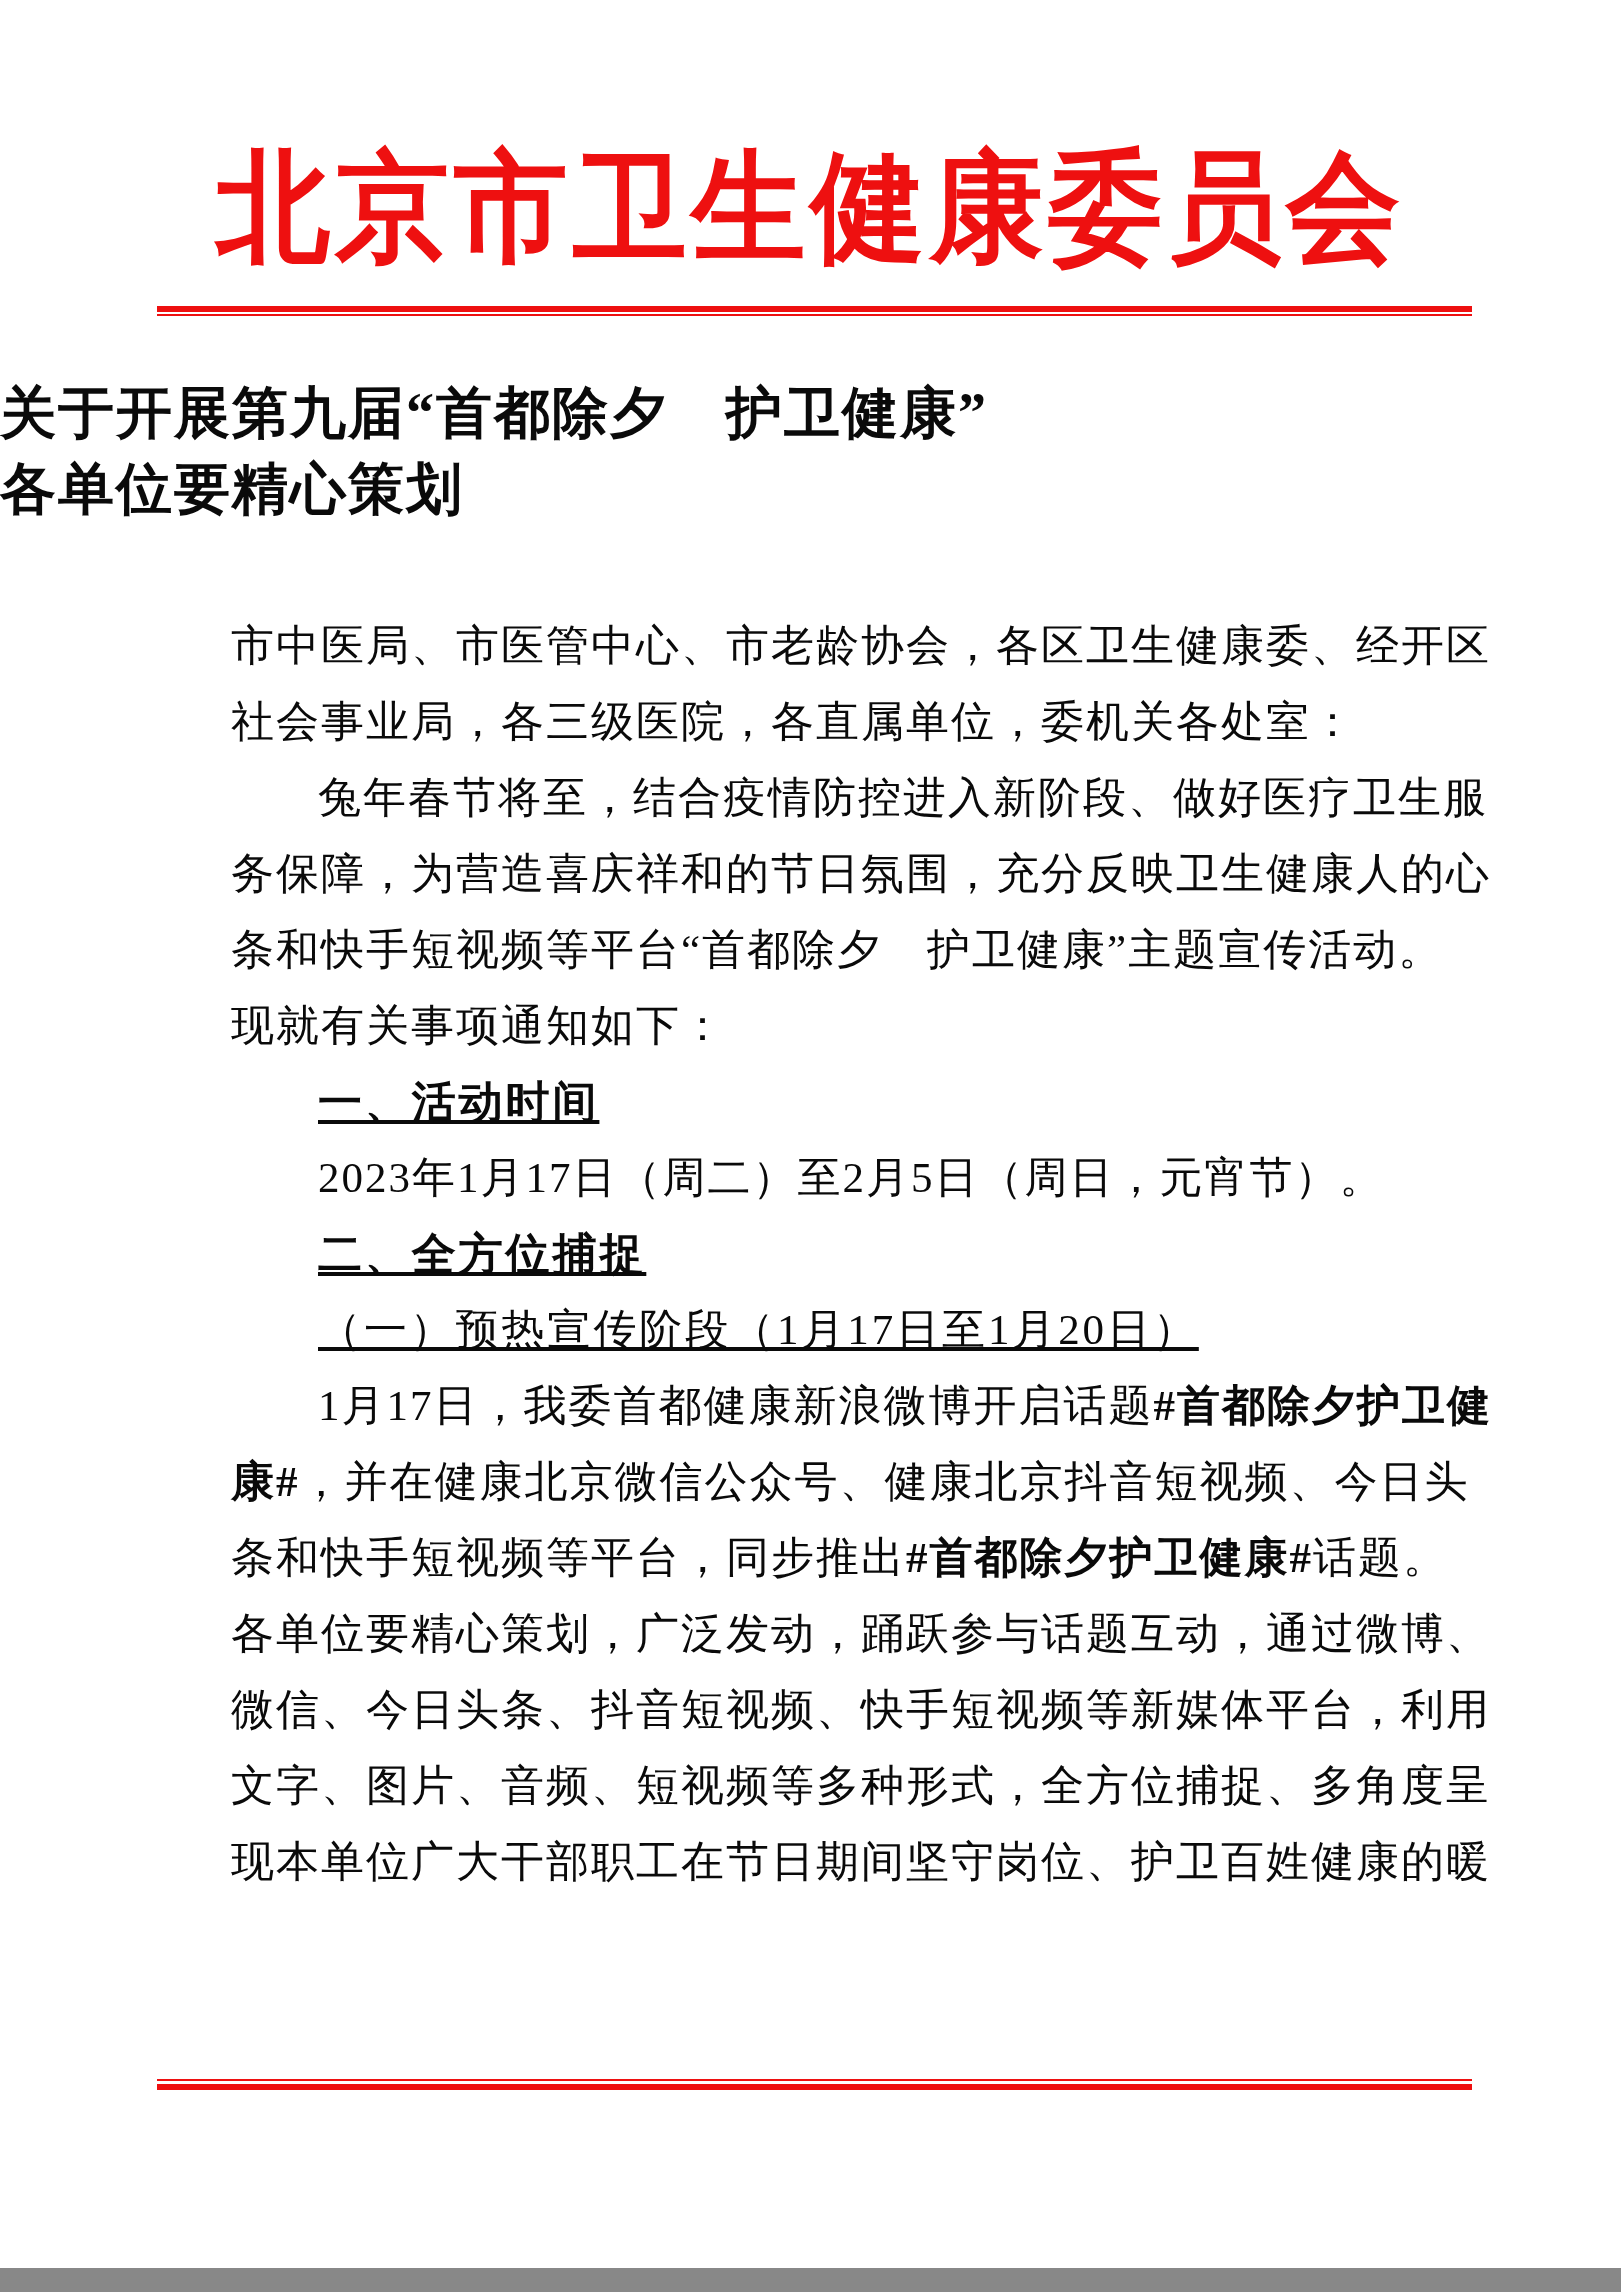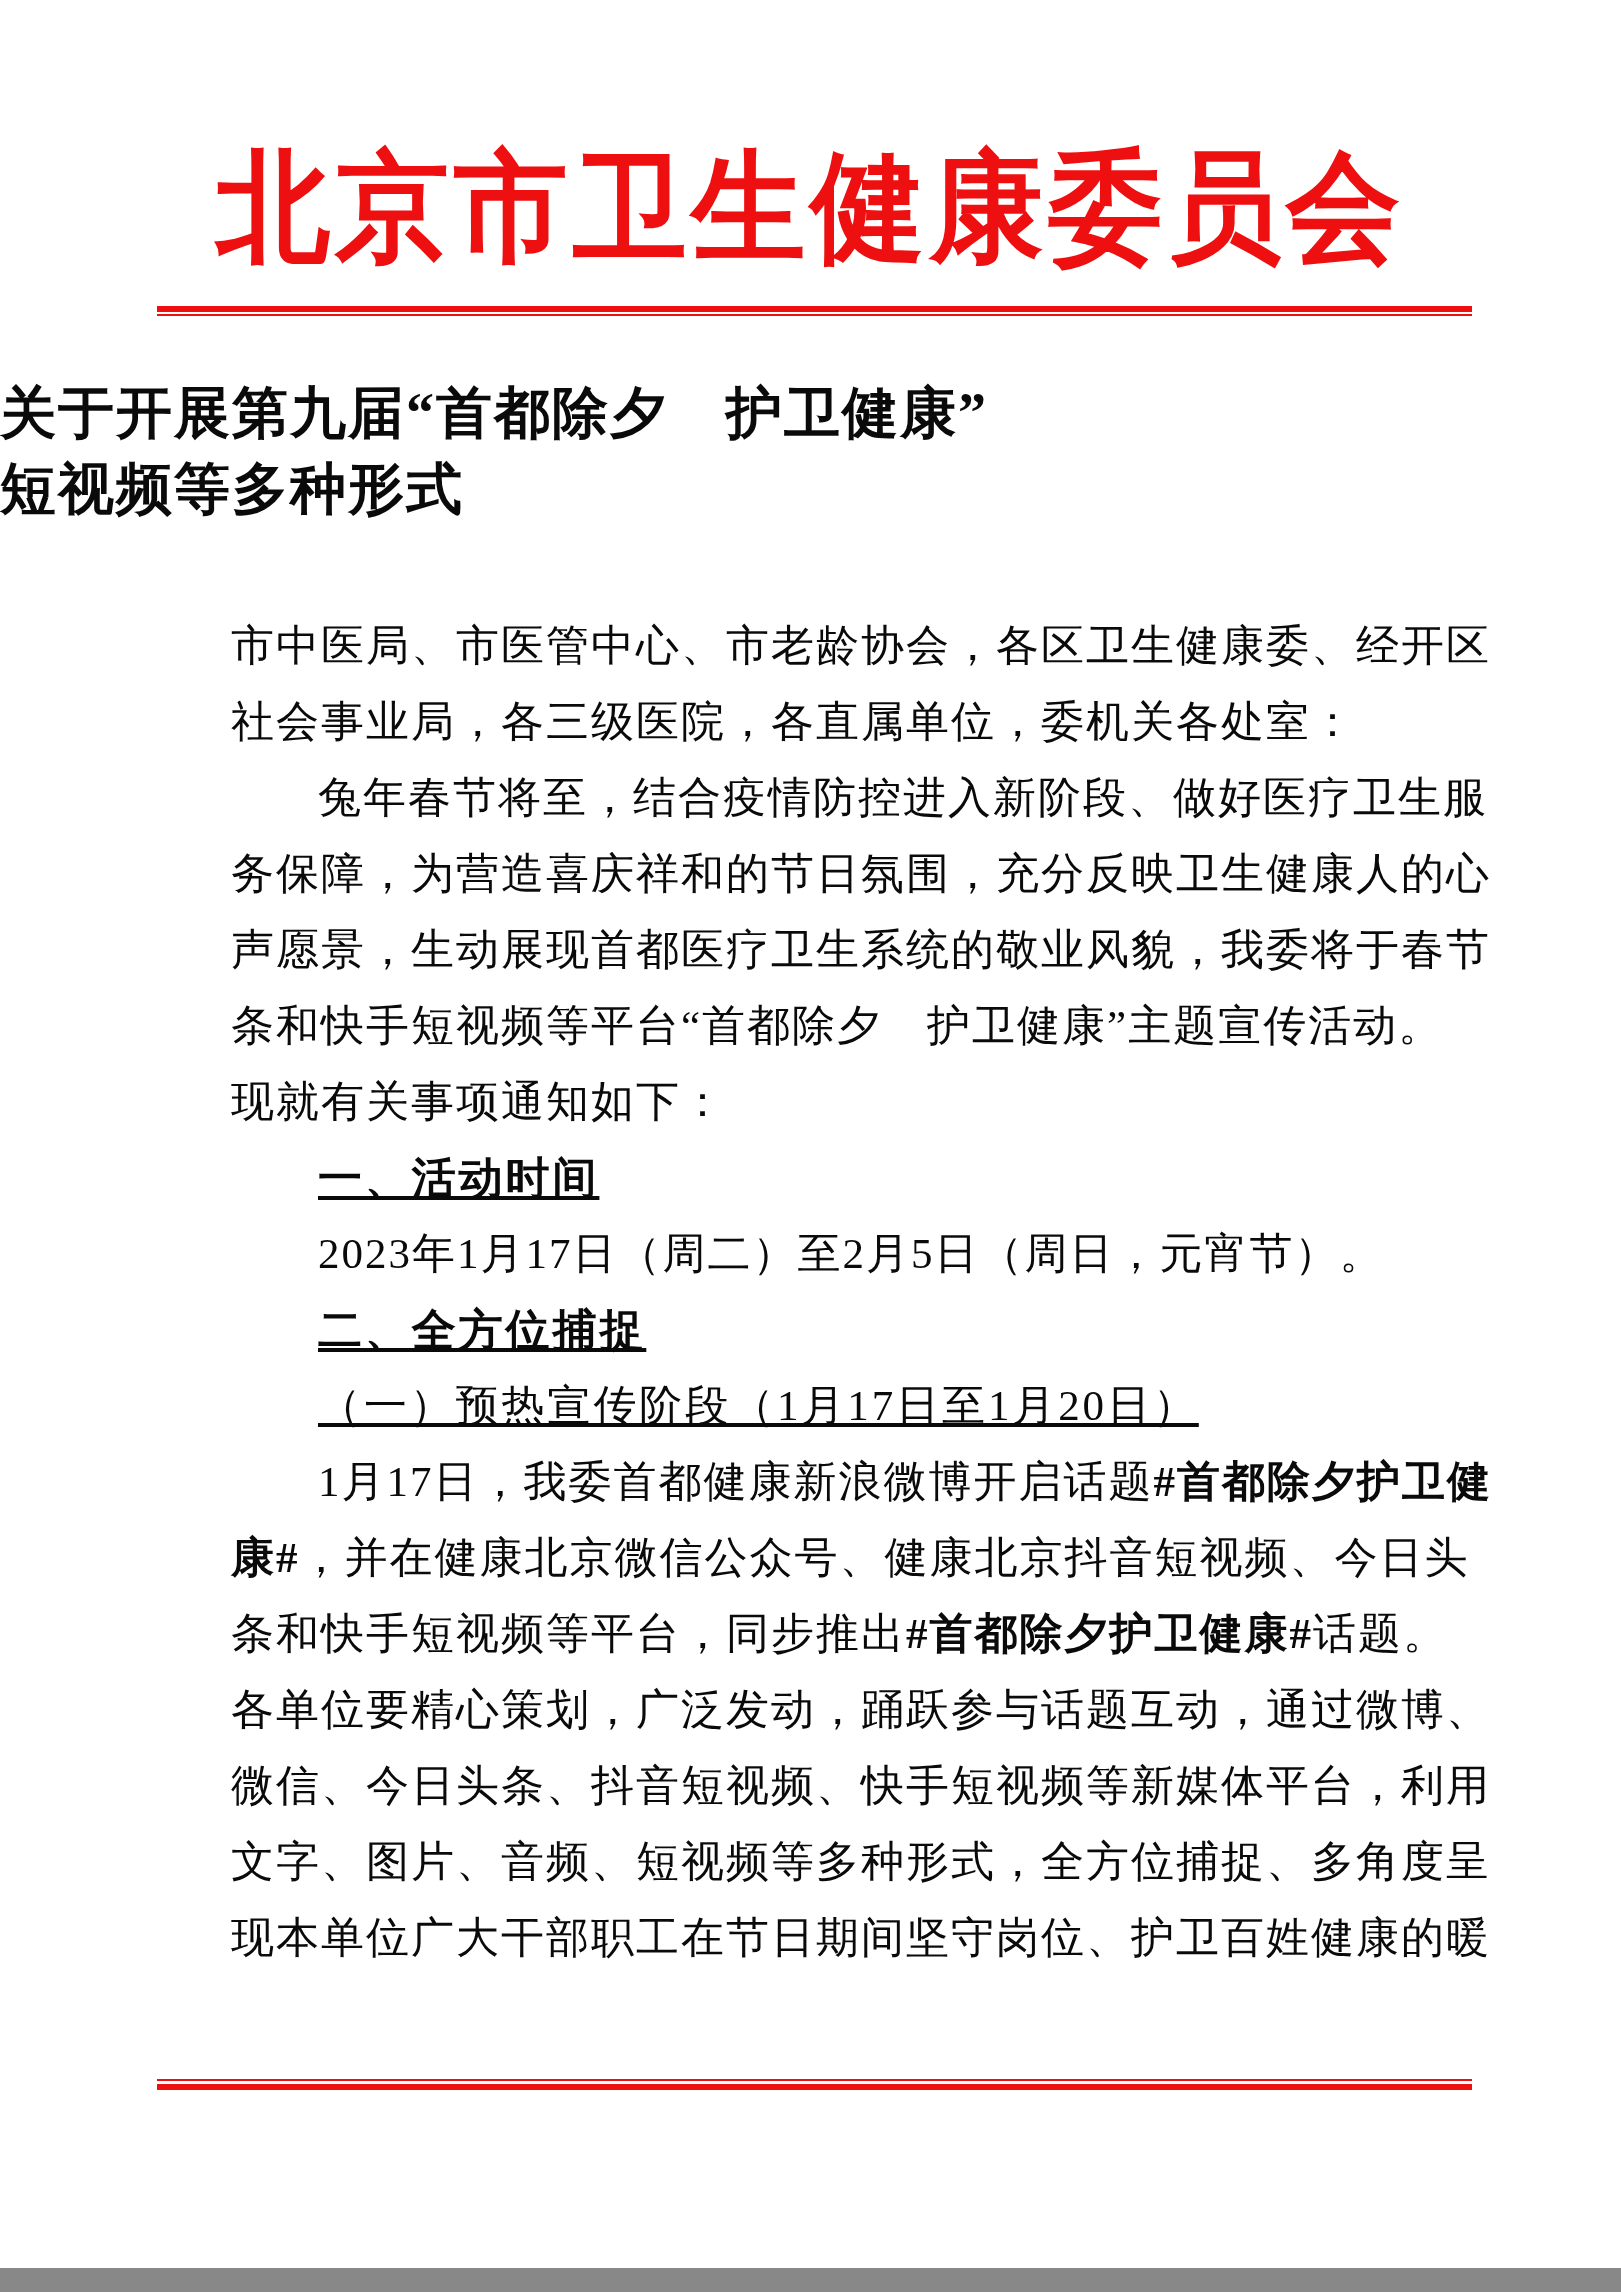--- a/index.html
+++ b/index.html
@@ -82,29 +82,28 @@
 <body>
 
 <div class="page">
 
   <div class="org-header">北京市卫生健康委员会</div>
 
   <div class="rule-top"></div>
 
   <div class="doc-title">
     <div>关于开展第九届“首都除夕　护卫健康”</div>
-    <div>短视频等多种形式</div>
+    <div>各单位要精心策划</div>
   </div>
 
   <div class="body-block">
       <div class="line"><span class="seg">市中医局、市医管中心、市老龄协会，各区卫生健康委、经开区</span></div>
       <div class="line"><span class="seg">社会事业局，各三级医院，各直属单位，委机关各处室：</span></div>
       <div class="line indent"><span class="seg">兔年春节将至，结合疫情防控进入新阶段、做好医疗卫生服</span></div>
       <div class="line"><span class="seg">务保障，为营造喜庆祥和的节日氛围，充分反映卫生健康人的心</span></div>
-      <div class="line"><span class="seg">声愿景，生动展现首都医疗卫生系统的敬业风貌，我委将于春节</span></div>
       <div class="line"><span class="seg">条和快手短视频等平台“首都除夕　护卫健康”主题宣传活动。</span></div>
       <div class="line"><span class="seg">现就有关事项通知如下：</span></div>
       <div class="line indent heading"><span class="seg bold">一、活动时间</span></div>
       <div class="line indent"><span class="seg">2023年1月17日（周二）至2月5日（周日，元宵节）。</span></div>
       <div class="line indent heading"><span class="seg bold">二、全方位捕捉</span></div>
       <div class="line indent kaiti"><span class="seg">（一）预热宣传阶段（1月17日至1月20日）</span></div>
       <div class="line indent"><span class="seg">1月17日，我委首都健康新浪微博开启话题</span><span class="seg bold">#首都除夕护卫健</span></div>
       <div class="line"><span class="seg bold">康#</span><span class="seg">，并在健康北京微信公众号、健康北京抖音短视频、今日头</span></div>
       <div class="line"><span class="seg">条和快手短视频等平台，同步推出</span><span class="seg bold">#首都除夕护卫健康#</span><span class="seg">话题。</span></div>
       <div class="line"><span class="seg">各单位要精心策划，广泛发动，踊跃参与话题互动，通过微博、</span></div>

